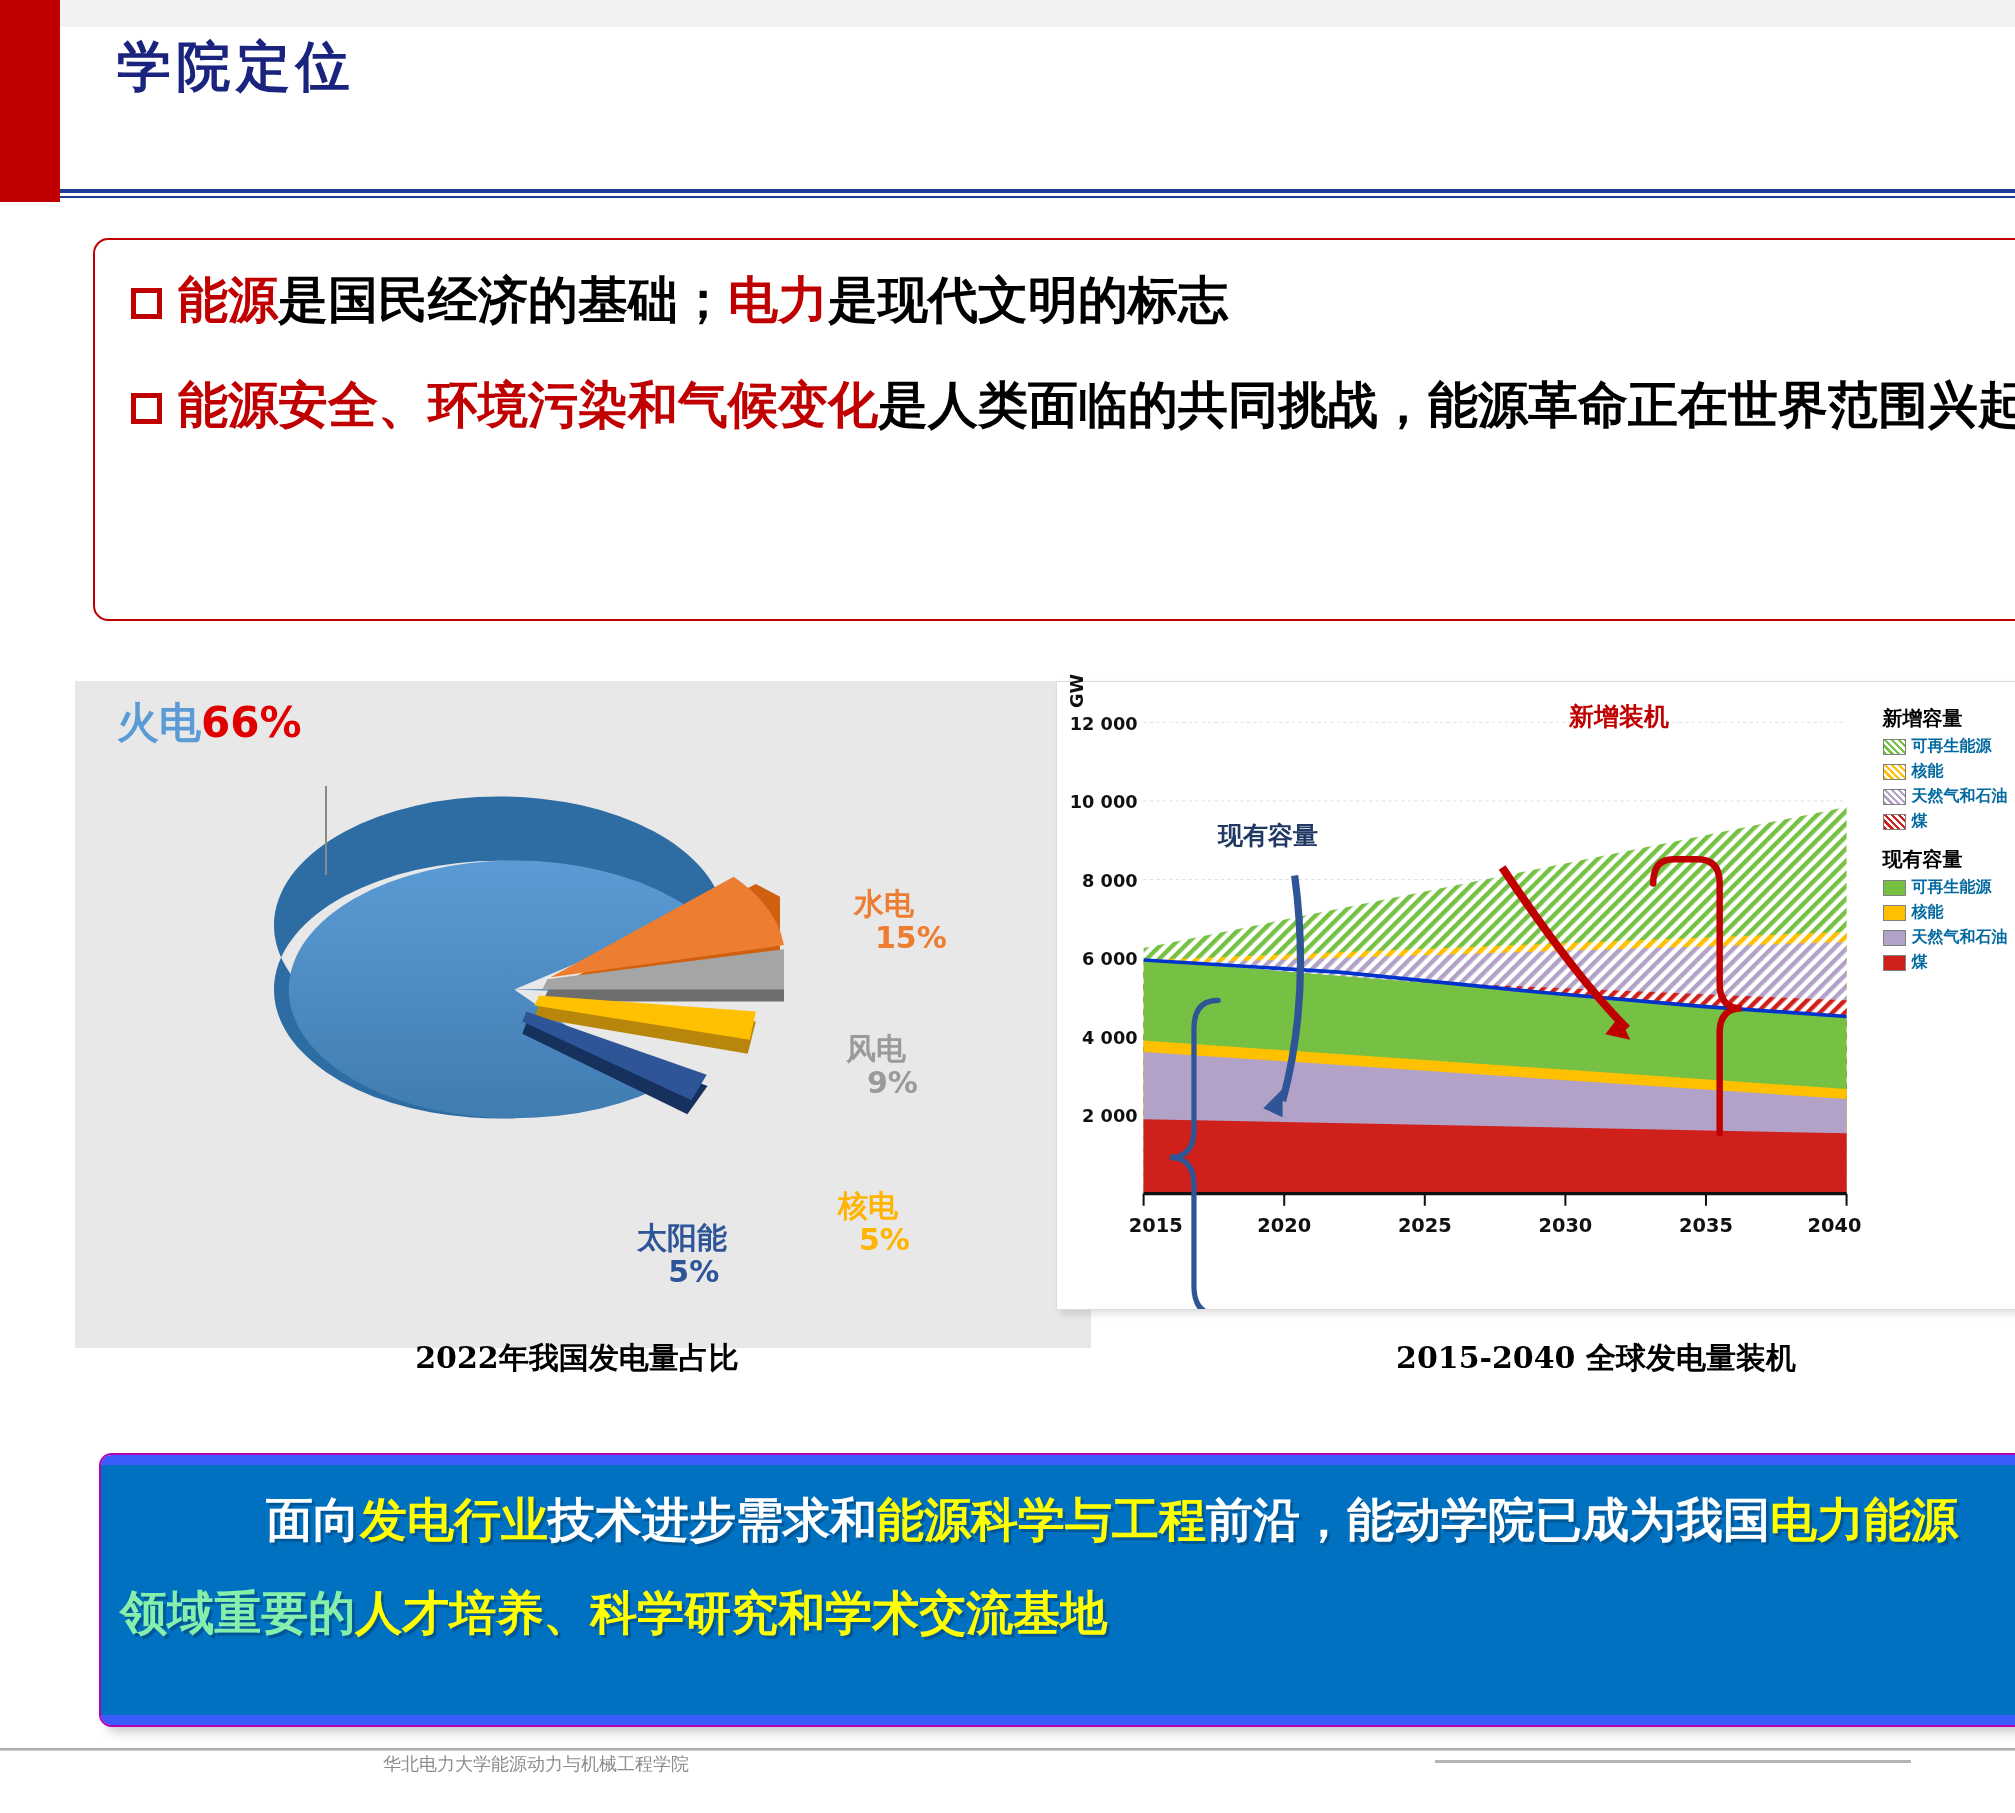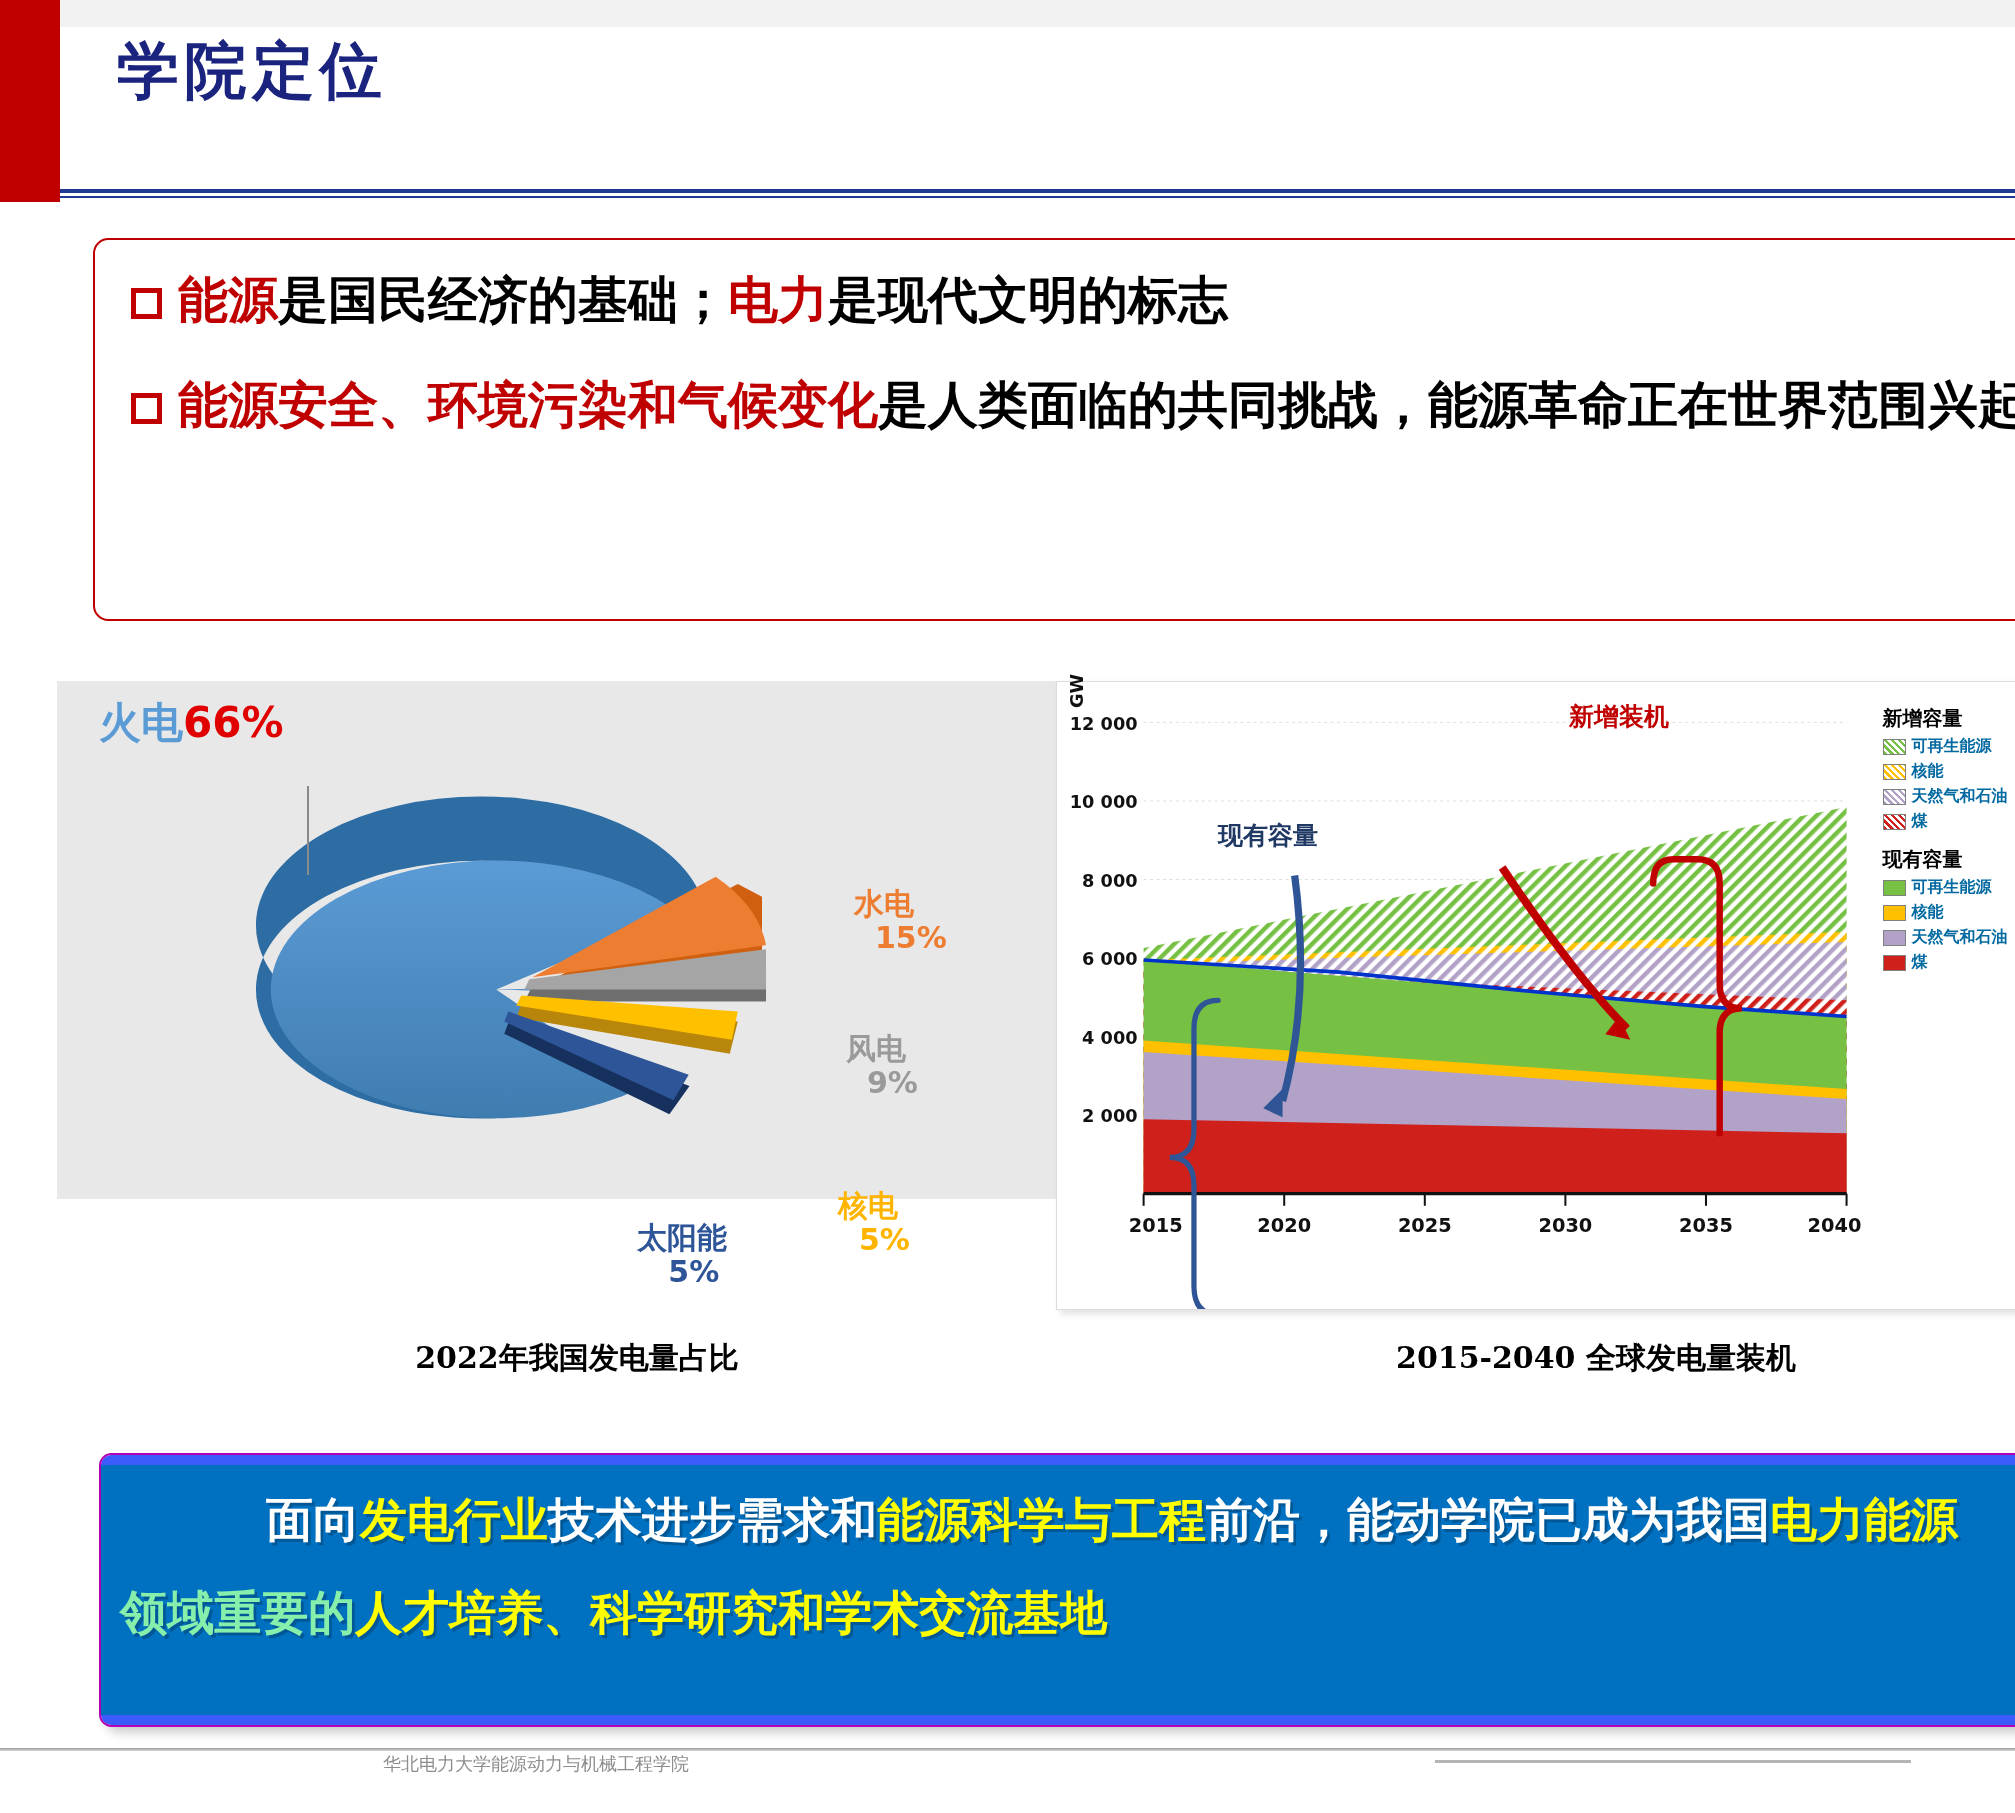--- a/index.html
+++ b/index.html
@@ -23,21 +23,21 @@
   .hdr-rule {
     position: absolute; left: 60px; top: 189px; width: 3164px; height: 4px;
     background: #1f3a93;
   }
   .hdr-rule2 {
     position: absolute; left: 60px; top: 196px; width: 3164px; height: 2px;
     background: #1f3a93;
   }
   .slide-title {
     position: absolute; left: 117px; top: 40px;
-    font-size: 62px; font-weight: 700; color: #1a237e;
+    font-size: 54px; font-weight: 700; color: #1a237e;
     letter-spacing: 5.6px; line-height: 1;
   }
 
   
   .bullet-box {
     position: absolute; left: 93px; top: 238px; width: 3047px; height: 383px;
     border: 2.8px solid #c00000; border-radius: 15.3px; background: #fff;
   }
   .bullet-line {
     position: absolute; left: 36px; white-space: nowrap;
@@ -54,21 +54,21 @@
 
   
   .fig { position: absolute; }
   .fig-cap {
     position: absolute; text-align: center;
     font-family: "DejaVu Serif", "Liberation Serif", serif;
     font-size: 30px; font-weight: 700; color: #000; white-space: nowrap;
   }
 
   
-  #fig-pie { left: 57px; top: 681px; width: 1016px; height: 518px; background: #e8e8e8; }
+  #fig-pie { left: 75px; top: 681px; width: 1016px; height: 667px; background: #e8e8e8; }
   .pie-title {
     position: absolute; left: 42px; top: 14px;
     font-size: 42px; font-weight: 700; color: #5b9bd5; white-space: nowrap;
   }
   .pie-title .pct { color: #e00000; }
   .pie-leader { position: absolute; background: #8a8a8a; }
   .pie-stage { position: absolute; left: 133px; top: 91px; width: 685px; height: 463px; }
   .pie-label {
     position: absolute; font-size: 30px; font-weight: 700; line-height: 1.12;
     white-space: nowrap; text-align: left;

